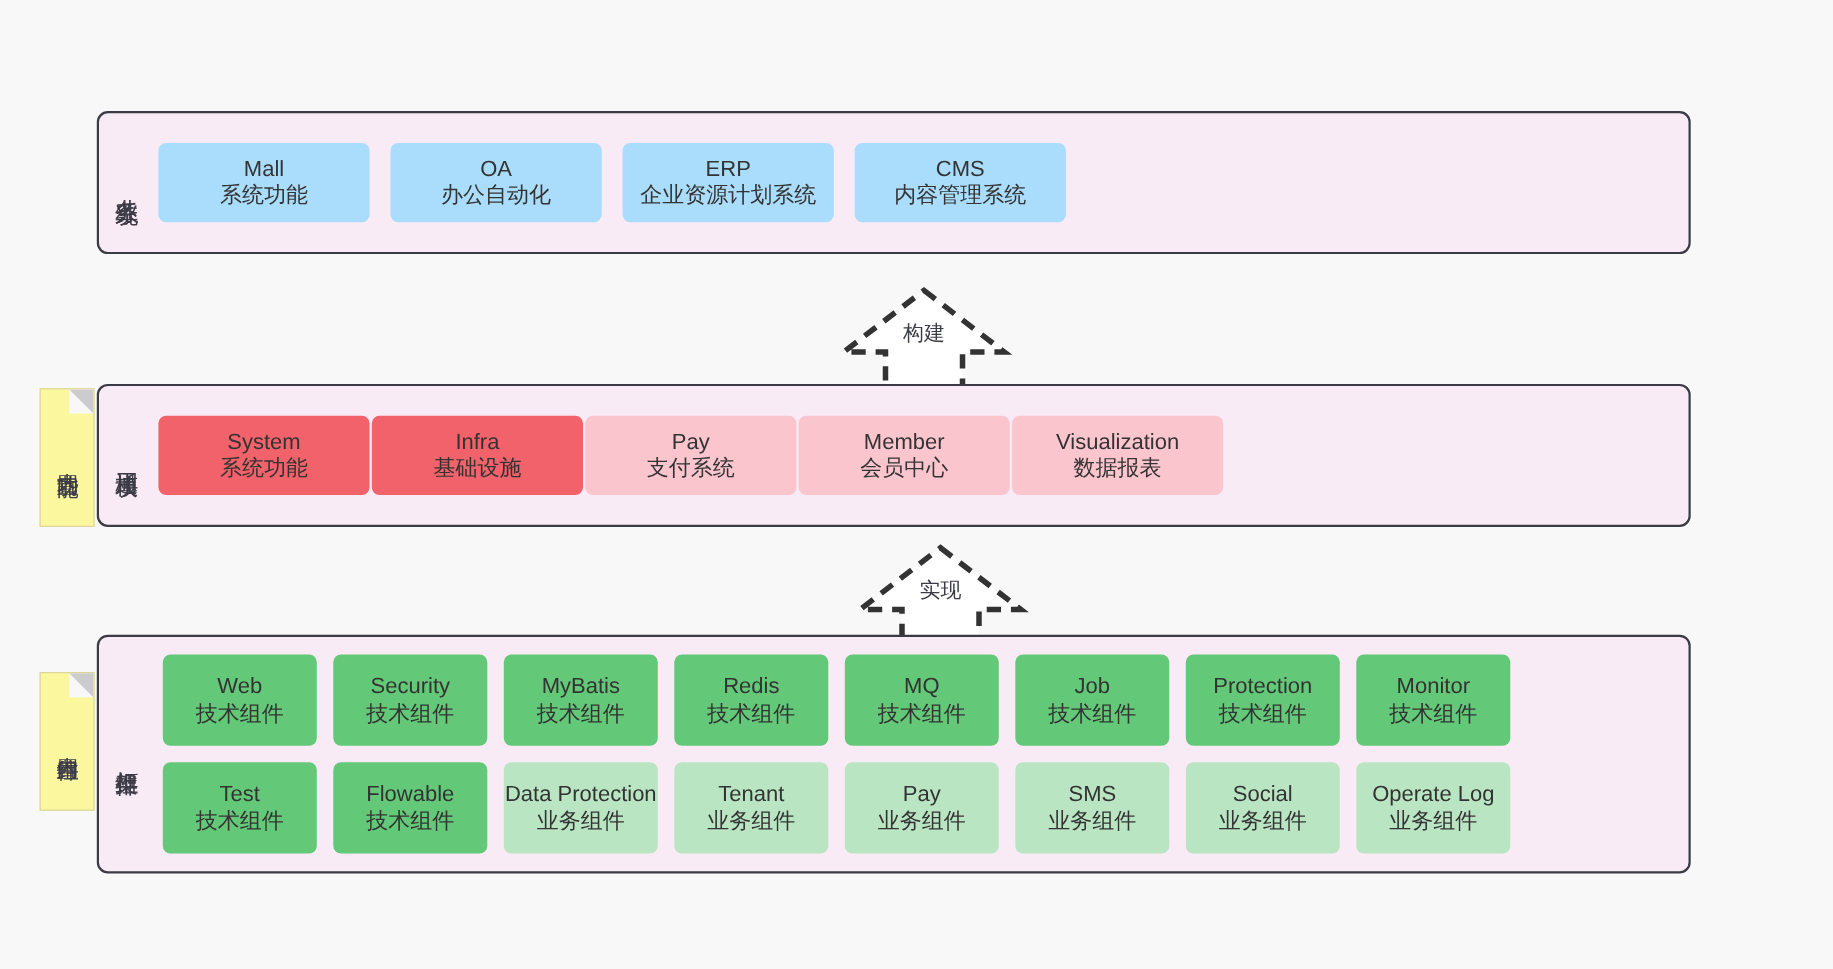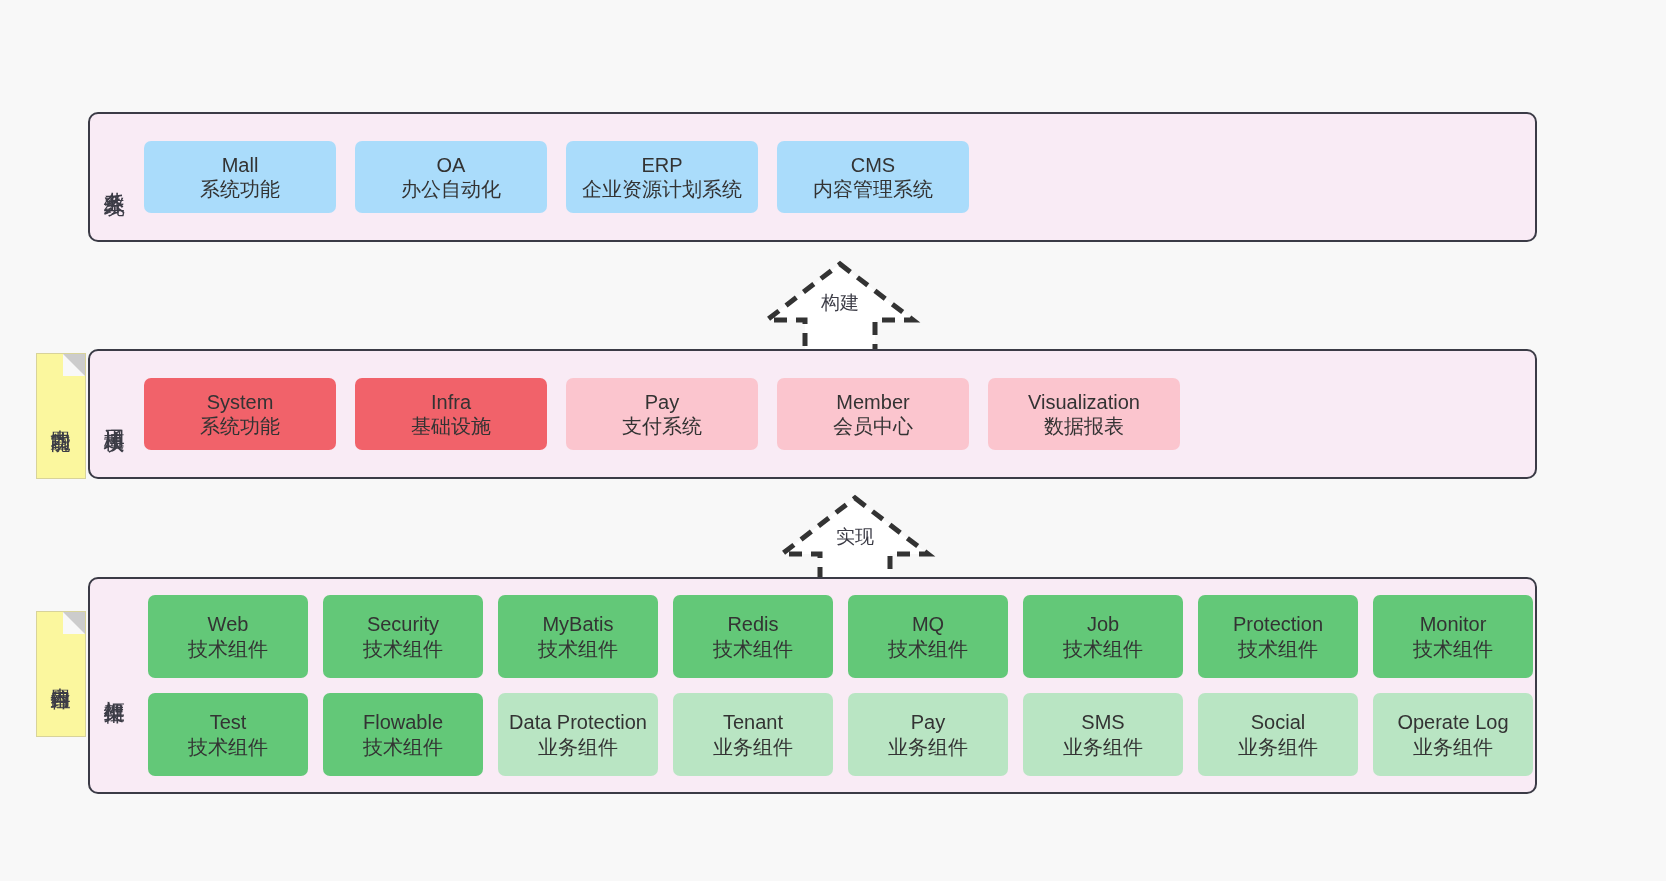--- a/index.html
+++ b/index.html
@@ -67,40 +67,40 @@
   .card .t-en { display: block; }
   .card .t-cn { display: block; }
 
   .c-blue       { background: #aadcfb; }
   .c-red        { background: #f1626a; }
   .c-pink       { background: #fbc5ce; }
   .c-green      { background: #63c878; }
   .c-lightgreen { background: #b9e5c3; }
 
   
-  #business-layer { left: 88px; top: 112px; width: 1449px; height: 130px; }
+  #business-layer { left: 88px; top: 101px; width: 1449px; height: 130px; }
   #business-layer .layer-body { gap: 19px; }
   #business-layer .card { width: 192px; height: 72px; }
 
   
   #common-layer { left: 88px; top: 349px; width: 1449px; height: 130px; }
-  #common-layer .layer-body { gap: 19px; }
+  #common-layer .layer-body { gap: 2px; }
   #common-layer .card { width: 192px; height: 72px; }
 
   
   #framework-layer { left: 88px; top: 577px; width: 1449px; height: 217px; }
   #framework-layer .layer-body {
     flex-direction: column;
     justify-content: center;
     align-items: flex-start;
     gap: 15px;
     padding: 0 18px 0 10px;
   }
   #framework-layer .grid-row { display: flex; gap: 15px; }
-  #framework-layer .card { width: 160px; height: 83px; justify-content: center; }
+  #framework-layer .card { width: 140px; height: 83px; justify-content: center; }
 
   
   .note {
     position: absolute;
     box-sizing: border-box;
     background: #fbf79e;
     border: 1px solid #d8d39a;
     display: flex;
     align-items: center;
     justify-content: center;

